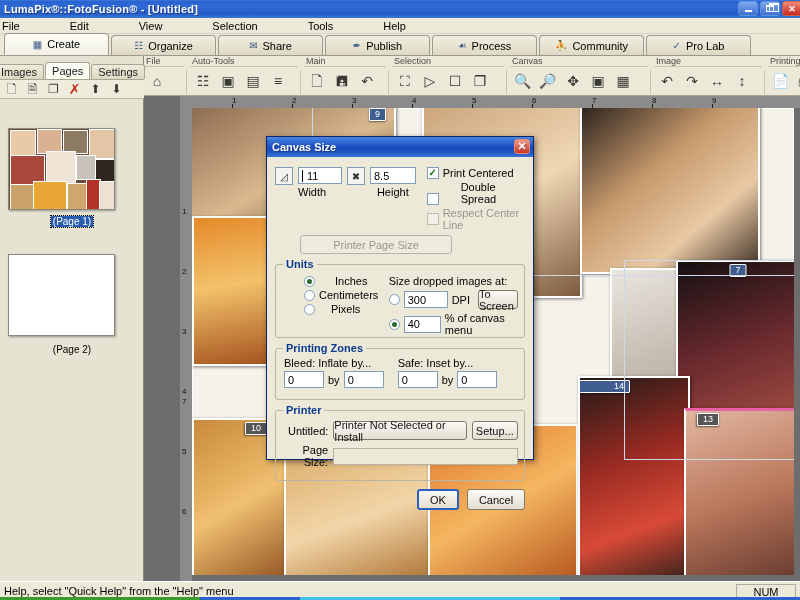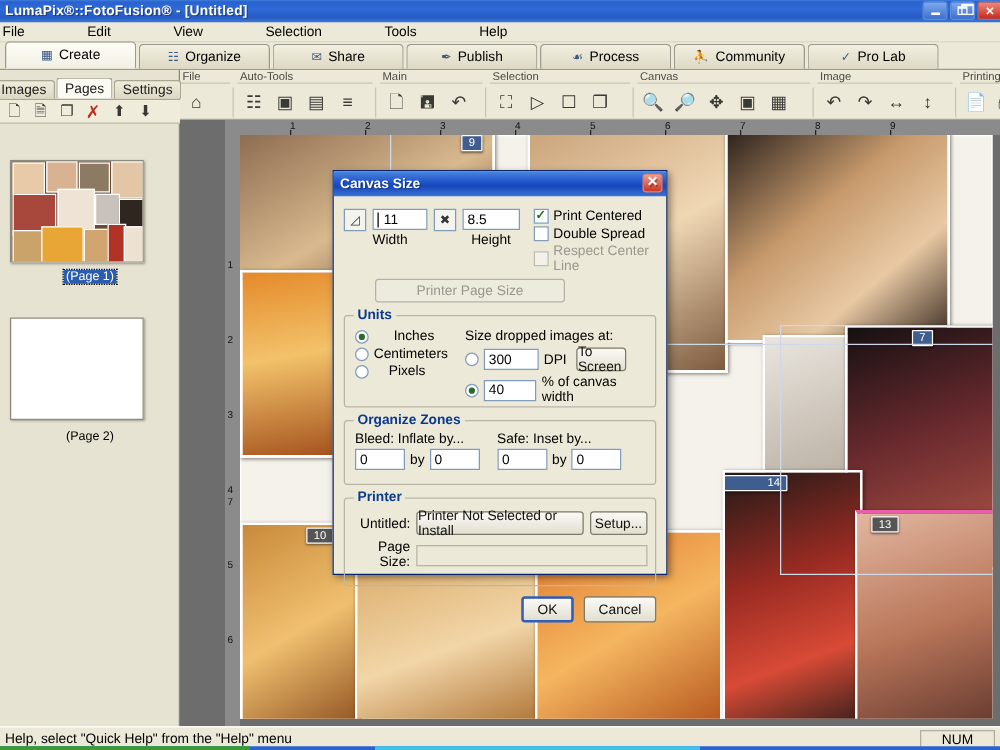--- a/index.html
+++ b/index.html
@@ -540,34 +540,34 @@
               <span>8.5</span>
             </div>
           <div class="lbl" style="text-align:center; margin-top:2px;">Height</div>
         </div>
 
         <div style="margin-left:6px;">
           <div class="row" style="gap:4px;">
             <span class="chk">✓</span>
             <span class="lbl">Print Centered</span>
           </div>
-          <div class="row" style="gap:4px; margin-top:2px;align-items:flex-end;">
+          <div class="row" style="gap:22px; margin-top:2px;align-items:flex-end;">
             <span class="chk"></span>
             <span class="lbl">Double Spread</span>
           </div>
           <div class="row" style="gap:4px; margin-top:2px;">
             <span class="chk dim"></span>
             <span class="lbl-dim">Respect Center Line</span>
           </div>
         </div>
       </div>
 
       <div class="btn dim" style="width:152px; margin:4px 0 0 25px;">Printer Page Size</div>
 
-      <div class="group" style="height:74px;">
+      <div class="group" style="height:74px;padding-left:20px;">
         <span class="gt">Units</span>
         <div style="display:flex; padding:10px 6px 0 8px;">
           <div style="width:88px;">
             <div class="row" style="gap:20px;">
               <span class="radio on"></span>
               <span class="lbl">Inches</span>
             </div>
             <div class="row" style="gap:4px; margin-top:2px;">
               <span class="radio"></span>
               <span class="lbl">Centimeters</span>
@@ -586,28 +586,28 @@
                   <span>300</span>
                 </span>
               <span class="lbl">DPI</span>
               <span class="btn" style="width:40px; margin-left:4px;">To Screen</span>
             </div>
             <div class="row" style="gap:4px; margin-top:3px;">
               <span class="radio on"></span>
               <span class="tbox" style="width:44px;">
                   <span>40</span>
                 </span>
-              <span class="lbl">% of canvas width</span>
+              <span class="lbl">% of canvas menu</span>
             </div>
           </div>
         </div>
       </div>
 
       <div class="group" style="height:52px;">
-        <span class="gt">Organize Zones</span>
+        <span class="gt">Printing Zones</span>
         <div style="display:flex; padding:8px 6px 0 8px; gap:14px;">
           <div>
             <div class="lbl">Bleed: Inflate by...</div>
             <div class="row" style="gap:4px; margin-top:2px;">
               <span class="tbox" style="width:40px;">
                   <span>0</span>
                 </span>
               <span class="lbl">by</span>
               <span class="tbox" style="width:40px;">
                   <span>0</span>

